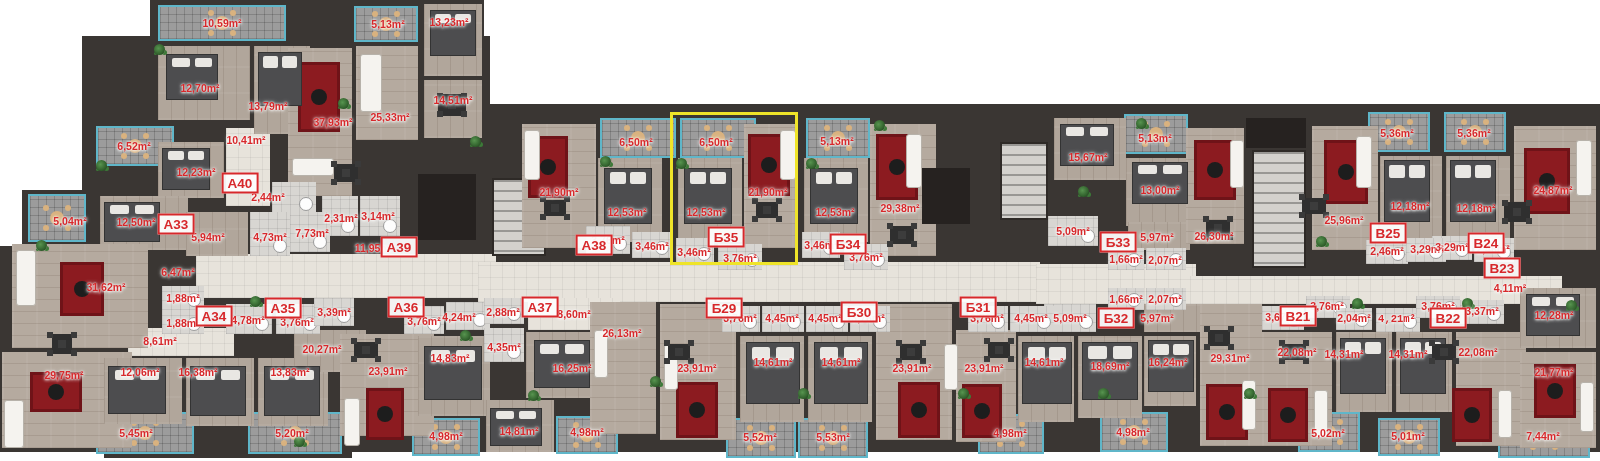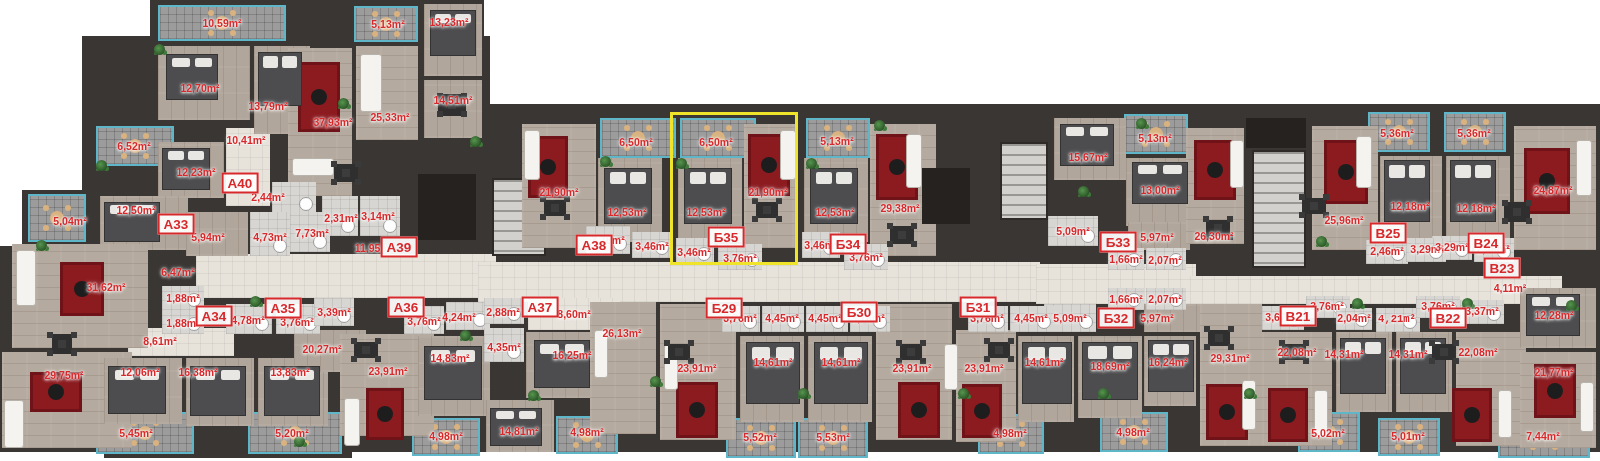--- a/index.html
+++ b/index.html
@@ -282,21 +282,21 @@
     <div class="alabel" style="left: 200px; top: 88px;">12,70m²</div>
     <div class="alabel" style="left: 268px; top: 106px;">13,79m²</div>
     <div class="alabel" style="left: 453px; top: 100px;">14,51m²</div>
     <div class="alabel" style="left: 390px; top: 117px;">25,33m²</div>
     <div class="alabel" style="left: 333px; top: 122px;">37,93m²</div>
     <div class="alabel" style="left: 246px; top: 140px;">10,41m²</div>
     <div class="alabel" style="left: 134px; top: 146px;">6,52m²</div>
     <div class="alabel" style="left: 196px; top: 172px;">12,23m²</div>
     <div class="alabel" style="left: 268px; top: 197px;">2,44m²</div>
     <div class="alabel" style="left: 70px; top: 221px;">5,04m²</div>
-    <div class="alabel" style="left: 136px; top: 210px;">12,50m²</div>
+    <div class="alabel" style="left: 136px; top: 222px;">12,50m²</div>
     <div class="alabel" style="left: 208px; top: 237px;">5,94m²</div>
     <div class="alabel" style="left: 270px; top: 237px;">4,73m²</div>
     <div class="alabel" style="left: 312px; top: 233px;">7,73m²</div>
     <div class="alabel" style="left: 341px; top: 218px;">2,31m²</div>
     <div class="alabel" style="left: 378px; top: 216px;">3,14m²</div>
     <div class="alabel" style="left: 374px; top: 248px;">11,95m²</div>
     <div class="alabel" style="left: 178px; top: 272px; text-align: center;">6,47m²</div>
     <div class="alabel" style="left: 106px; top: 287px;">31,62m²</div>
     <div class="alabel" style="left: 183px; top: 298px;">1,88m²</div>
     <div class="alabel" style="left: 183px; top: 323px;">1,88m²</div>
@@ -312,21 +312,21 @@
     <div class="alabel" style="left: 136px; top: 433px; text-align: center;">5,45m²</div>
     <div class="alabel" style="left: 292px; top: 433px;">5,20m²</div>
     <div class="alabel" style="left: 424px; top: 321px;">3,76m²</div>
     <div class="alabel" style="left: 459px; top: 317px;">4,24m²</div>
     <div class="alabel" style="left: 388px; top: 371px;">23,91m²</div>
     <div class="alabel" style="left: 450px; top: 358px;">14,83m²</div>
     <div class="alabel" style="left: 446px; top: 436px;">4,98m²</div>
     <div class="alabel" style="left: 503px; top: 312px;">2,88m²</div>
     <div class="alabel" style="left: 574px; top: 314px;">8,60m²</div>
     <div class="alabel" style="left: 504px; top: 347px;">4,35m²</div>
-    <div class="alabel" style="left: 572px; top: 355px;">16,25m²</div>
+    <div class="alabel" style="left: 572px; top: 368px;">16,25m²</div>
     <div class="alabel" style="left: 519px; top: 431px;">14,81m²</div>
     <div class="alabel" style="left: 587px; top: 432px;">4,98m²</div>
     <div class="alabel" style="left: 622px; top: 333px;">26,13m²</div>
     <div class="alabel" style="left: 636px; top: 142px;">6,50m²</div>
     <div class="alabel" style="left: 559px; top: 192px;">21,90m²</div>
     <div class="alabel" style="left: 627px; top: 212px;">12,53m²</div>
     <div class="alabel" style="left: 608px; top: 240px;">3,76m²</div>
     <div class="alabel" style="left: 652px; top: 246px;">3,46m²</div>
     <div class="alabel" style="left: 716px; top: 142px;">6,50m²</div>
     <div class="alabel" style="left: 706px; top: 212px;">12,53m²</div>

